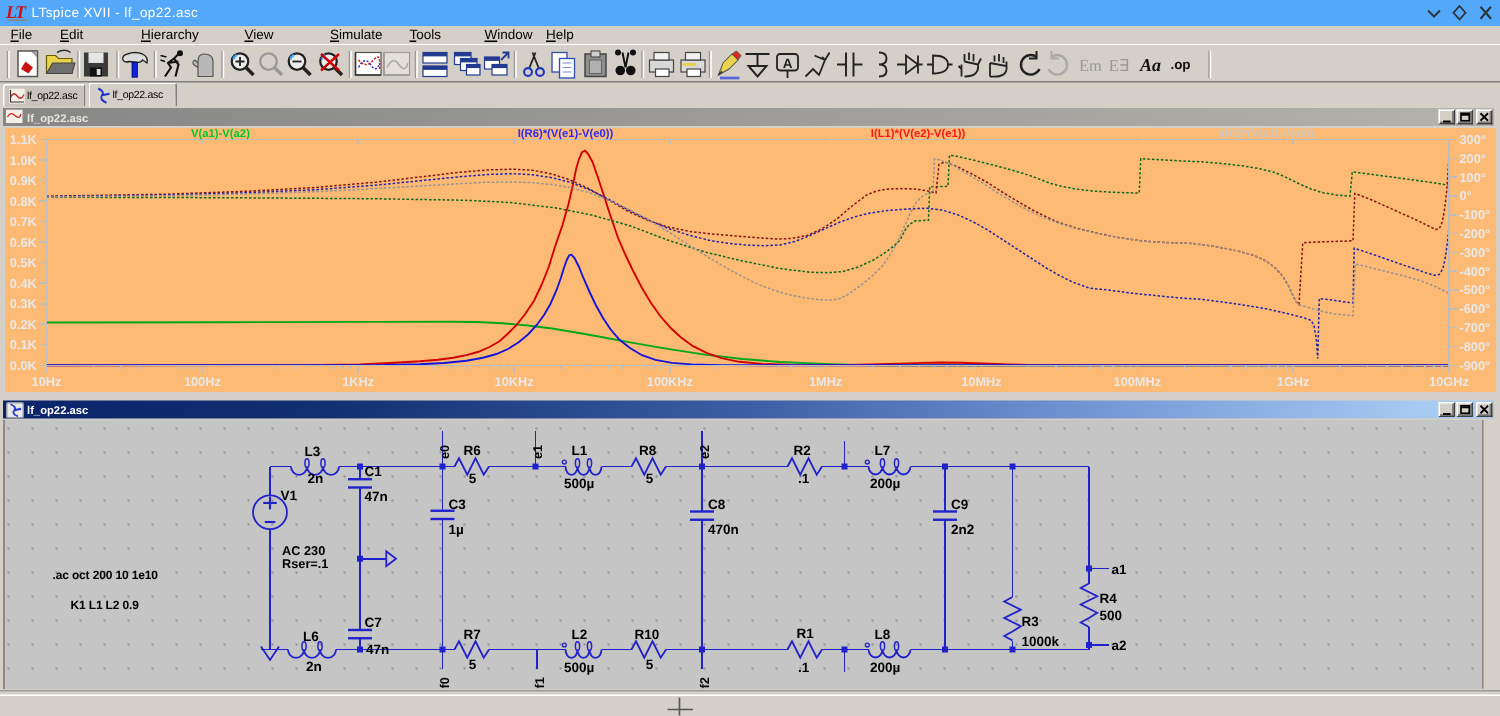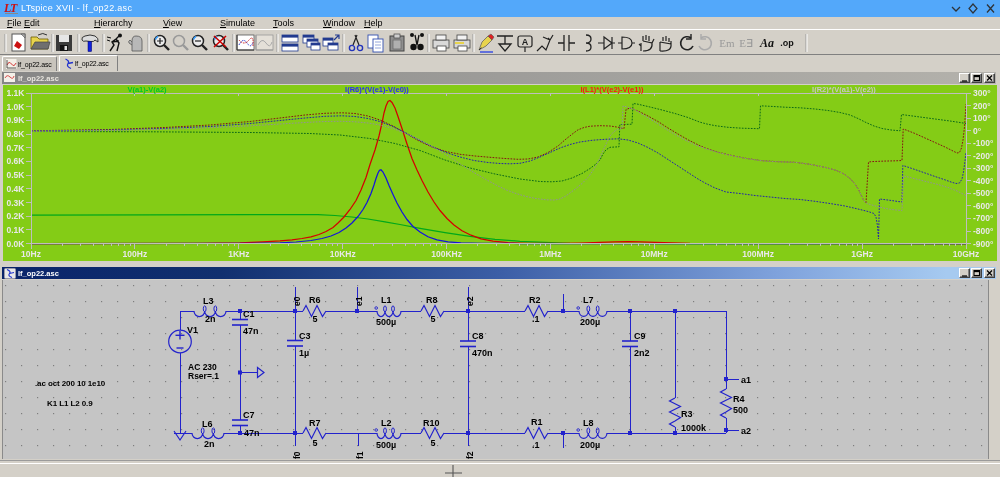--- a/index.html
+++ b/index.html
@@ -12,21 +12,21 @@
 .tab { position:absolute; height:15px; font-size:7px; color:#000; background:#d4d0c8; border:1px solid #808080; border-bottom:none; border-top:1px solid #fff; border-left:1px solid #fff; border-radius:2px 2px 0 0; }
 .tab .tx { position:absolute; left:15px; top:3.5px; letter-spacing:-0.2px; }
 #tab1 { left:2px; top:1px; width:55px; background:#c8c4bc; }
 #tab2 { left:59px; top:0px; width:59px; height:16px; z-index:2; }
 #wavewin { position:absolute; left:0; top:71px; width:1000px; height:192px; background:#d4d0c8; }
 .mtitle { position:absolute; left:2px; top:1px; width:994px; height:12px; font-size:7.5px; font-weight:bold; overflow:hidden; }
 .mtitle.inactive { background:linear-gradient(90deg,#868686,#b4b2ac); color:#e8e5de; }
 .mtitle.active { background:linear-gradient(90deg,#0a246a 0%,#11306f 22%,#3c5ea6 50%,#7fa2dc 78%,#a6caf0 95%); color:#fff; }
 .mtitle .tx { position:absolute; left:16px; top:1.5px; }
 .wbtn { position:absolute; width:11px; height:10px; background:#d4d0c8; border:1px solid; border-color:#fff #404040 #404040 #fff; box-shadow:inset -1px -1px 0 #808080; } .wbtn svg { display:block; }
-#plotarea { position:absolute; transform:translateZ(0); left:3px; top:14px; width:994px; height:176px; background:#84cc16; }
+#plotarea { position:absolute; transform:translateZ(0); left:3px; top:14px; width:994px; height:176px; background:#fdba74; }
 #schwin { position:absolute; left:0; top:263px; width:1000px; height:200px; background:#d4d0c8; }
 #schwin .mtitle { top:4px; }
 #schclient { position:absolute; transform:translateZ(0); left:2px; top:17px; width:987px; height:179px; background:#c5c5c5; border-right:1px solid #8a8a8a; }
 #schedge { position:absolute; left:0; top:460px; width:1000px; height:1px; background:#9a9a9a; }
 #statusbar { position:absolute; left:0; top:463px; width:1000px; height:14px; background:#d4d0c8; border-top:1px solid #fff; }
 .axl { font-size:8.5px; font-weight:bold; fill:#e8e8e8; font-family:"Liberation Sans",sans-serif; }
 .trl { font-size:7.5px; font-weight:bold; font-family:"Liberation Sans",sans-serif; }
 .sl { font-size:9px; font-weight:bold; fill:#000; font-family:"Liberation Sans",sans-serif; }
 .sl2 { font-size:8.5px; font-weight:bold; fill:#000; font-family:"Liberation Sans",sans-serif; }
 .sl4 { font-size:8px; font-weight:bold; fill:#000; font-family:"Liberation Sans",sans-serif; letter-spacing:-0.1px; }
@@ -42,21 +42,21 @@
     </svg>
  <span class="t">LTspice XVII - lf_op22.asc</span>
  <svg class="wc" width="46" height="17" viewBox="0 0 46 17">
       <path d="M2,7 L6,11 L10,7" stroke="#2e3338" stroke-width="1.3" fill="none"></path>
       <path d="M23,4 L27,8.5 L23,13 L19,8.5 Z" stroke="#2e3338" stroke-width="1.2" fill="none"></path>
       <path d="M37,4.5 L44,12.5 M44,4.5 L37,12.5" stroke="#2e3338" stroke-width="1.3"></path>
     </svg>
 </div>
 <div id="menubar">
  <span style="left:7px"><u>F</u>ile</span>
-    <span style="left:24px"><u>E</u>dit</span>
+    <span style="left:40px"><u>E</u>dit</span>
     <span style="left:94px"><u>H</u>ierarchy</span>
     <span style="left:163px"><u>V</u>iew</span>
     <span style="left:220px"><u>S</u>imulate</span>
     <span style="left:273px"><u>T</u>ools</span>
     <span style="left:323px"><u>W</u>indow</span>
     <span style="left:364px"><u>H</u>elp</span>
 </div>
 <div id="toolbar"><svg width="1000" height="24" viewBox="0 0 1000 24">
       <line x1="5" y1="4" x2="5" y2="22" stroke="#9a9a9a"></line>
 <line x1="6" y1="4" x2="6" y2="22" stroke="#ffffff"></line>

